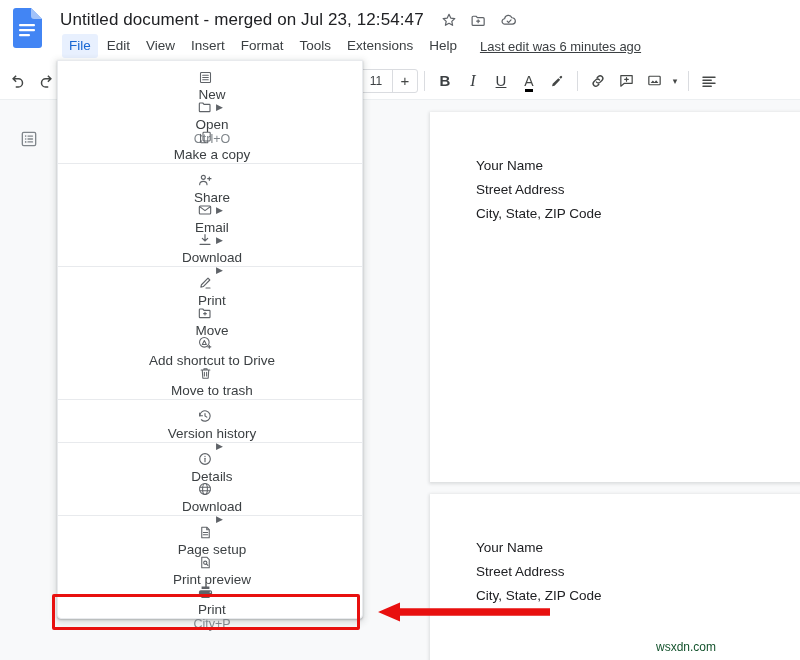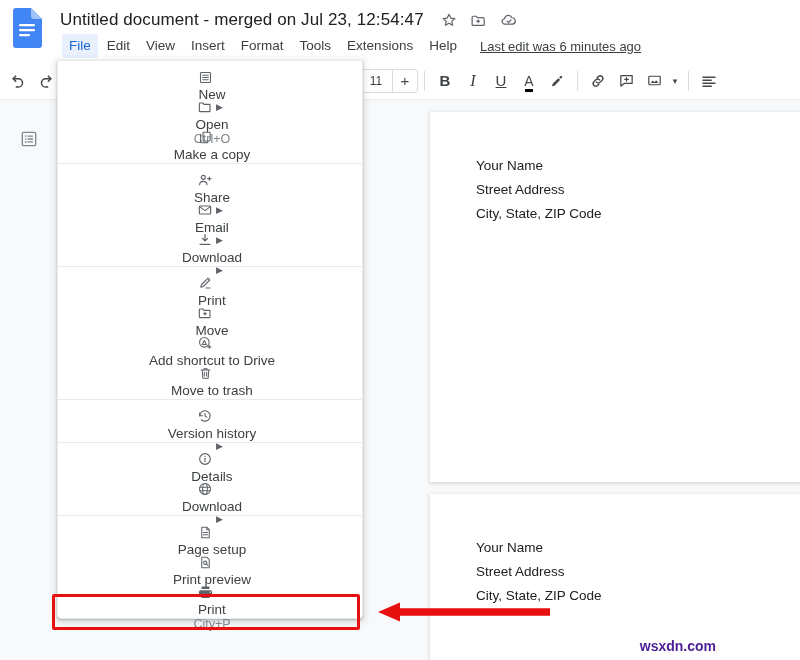--- a/index.html
+++ b/index.html
@@ -79,23 +79,22 @@
   .page {
     position:absolute; background:#ffffff;
     box-shadow:0 1px 3px 1px rgba(60,64,67,.15);
   }
   .page-text {
     position:absolute; left:46px; top:42px;
     font-size:13.5px; line-height:24px; color:#202124;
     font-family:"Liberation Sans", sans-serif; white-space:pre-line;
   }
   .watermark {
-    position:absolute; right:10px; bottom:6px; font-size:14px; color:#4c1d95;
+    position:absolute; right:10px; bottom:6px; font-size:12px; color:#14532d;
     font-family:"Liberation Sans", sans-serif;
-    font-weight:bold;
   }
 
   
   .filemenu {
     position:absolute; left:57px; top:60px; width:306px;
     background:#ffffff; border:1px solid #e8eaed; border-radius:0 0 4px 4px;
     box-shadow:0 2px 6px 2px rgba(60,64,67,.15), 0 1px 2px rgba(60,64,67,.3);
     padding:6px 0 6px 0; z-index:40;
   }
   .mi {

